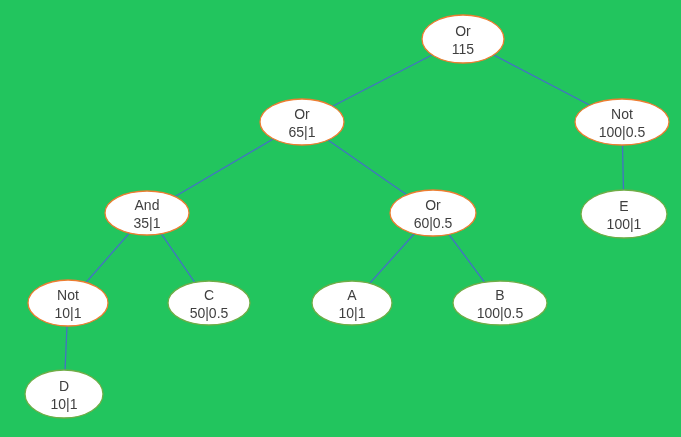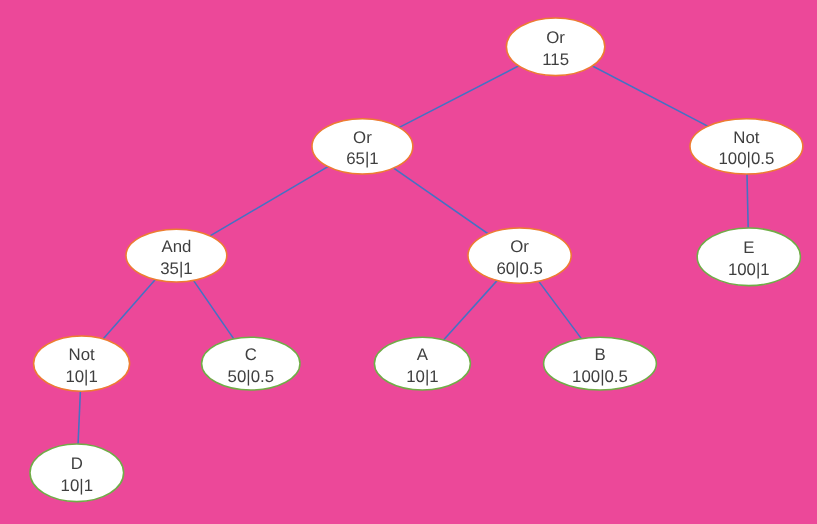--- a/index.html
+++ b/index.html
@@ -5,21 +5,21 @@
   html, body {
     margin: 0;
     padding: 0;
     background: #ffffff;
     font-family: "Liberation Sans", sans-serif;
   }
   .canvas {
     position: relative;
     width: 681px;
     height: 437px;
-    background: #ec4899;
+    background: #22c55e;
     overflow: hidden;
   }
   svg text {
     font-family: "Liberation Sans", sans-serif;
     font-size: 14px;
     fill: #3f3f3f;
     text-anchor: middle;
   }
 </style>
 </head>

